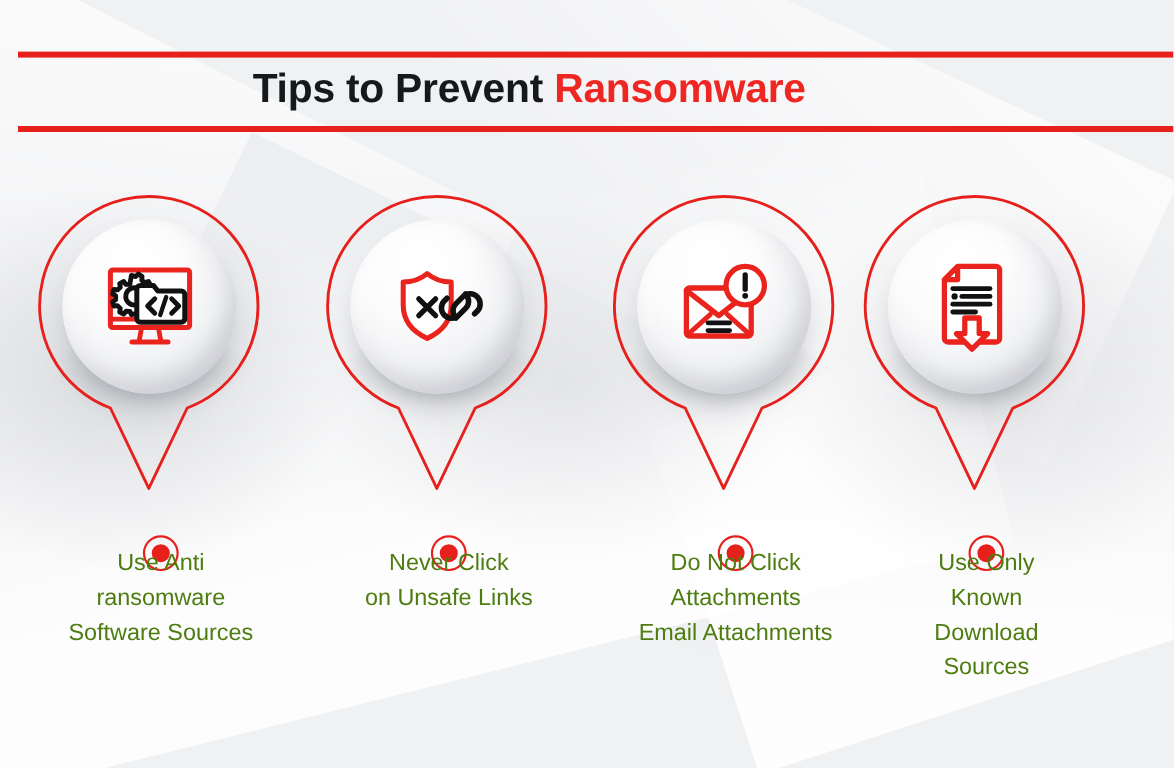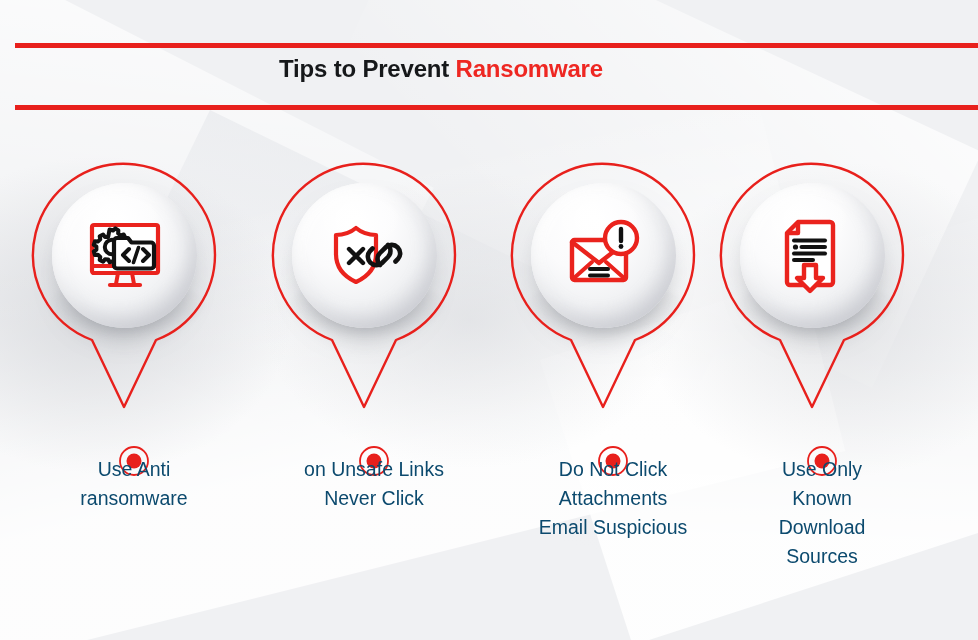--- a/index.html
+++ b/index.html
@@ -99,21 +99,21 @@
   }
   .rule-top { top: 43px; }
   .rule-bottom { top: 105px; }
 
   .title {
     position: absolute;
     left: 0; top: 55px;
     width: 882px;
     text-align: center;
     font-family: "Liberation Sans Narrow", "Liberation Sans", sans-serif;
-    font-size: 24px;
+    font-size: 34px;
     font-weight: bold;
     letter-spacing: -0.2px;
     color: #16181a;
     white-space: nowrap;
   }
   .title .accent { color: #ee2722; }
 
   
   .items {
     position: absolute;
@@ -197,21 +197,21 @@
   
   .caption {
     position: absolute;
     left: -8px;
     top: 335px;
     width: 256px;
     text-align: center;
     font-family: "Liberation Sans", sans-serif;
     font-size: 19.5px;
     line-height: 29px;
-    color: #0c4a6e;
+    color: #4d7c0f;
   }
   .caption .line { display: block; }
 </style>
 </head>
 <body>
 
 <div id="infographic">
 
   <div class="bg-layer">
     <div class="band band-a"></div>
@@ -263,20 +263,21 @@
           </svg>
         </div>
       </div>
       <svg class="pin" viewBox="0 0 32 32">
         <circle cx="16" cy="16" r="14" fill="none" stroke="#e8201c" stroke-width="1.8"></circle>
         <circle cx="16" cy="16" r="7.5" fill="#e8201c"></circle>
       </svg>
       <div class="caption">
         <span class="line">Use Anti</span>
         <span class="line">ransomware</span>
+        <span class="line">Software Sources</span>
       </div>
     </div>
 
     <div class="item item-1">
       <div class="bubble-wrap">
         <div class="sphere-shadow"></div>
         <div class="sphere"></div>
         <svg class="bubble-outline" viewBox="0 0 240 290">
           <path d="M201,103 A91,91 0 1 0 78,188 L110,255 L142,188 A91,91 0 0 0 201,103 Z" fill="none" stroke="#e8201c" stroke-width="2.4" stroke-linejoin="round"></path>
         </svg>
@@ -292,22 +293,22 @@
               <path d="M55,49 a8.5,8.5 0 0 1 0,-12 l6,-6 a8.5,8.5 0 0 1 12,12 l-2.5,2.5"></path>
             </g>
           </svg>
         </div>
       </div>
       <svg class="pin" viewBox="0 0 32 32">
         <circle cx="16" cy="16" r="14" fill="none" stroke="#e8201c" stroke-width="1.8"></circle>
         <circle cx="16" cy="16" r="7.5" fill="#e8201c"></circle>
       </svg>
       <div class="caption">
+        <span class="line">Never Click</span>
         <span class="line">on Unsafe Links</span>
-        <span class="line">Never Click</span>
       </div>
     </div>
 
     <div class="item item-2">
       <div class="bubble-wrap">
         <div class="sphere-shadow"></div>
         <div class="sphere"></div>
         <svg class="bubble-outline" viewBox="0 0 240 290">
           <path d="M201,103 A91,91 0 1 0 78,188 L110,255 L142,188 A91,91 0 0 0 201,103 Z" fill="none" stroke="#e8201c" stroke-width="2.4" stroke-linejoin="round"></path>
         </svg>
@@ -327,21 +328,21 @@
           </svg>
         </div>
       </div>
       <svg class="pin" viewBox="0 0 32 32">
         <circle cx="16" cy="16" r="14" fill="none" stroke="#e8201c" stroke-width="1.8"></circle>
         <circle cx="16" cy="16" r="7.5" fill="#e8201c"></circle>
       </svg>
       <div class="caption">
         <span class="line">Do Not Click</span>
         <span class="line">Attachments</span>
-        <span class="line">Email Suspicious</span>
+        <span class="line">Email Attachments</span>
       </div>
     </div>
 
     <div class="item item-3">
       <div class="bubble-wrap">
         <div class="sphere-shadow"></div>
         <div class="sphere"></div>
         <svg class="bubble-outline" viewBox="0 0 240 290">
           <path d="M201,103 A91,91 0 1 0 78,188 L110,255 L142,188 A91,91 0 0 0 201,103 Z" fill="none" stroke="#e8201c" stroke-width="2.4" stroke-linejoin="round"></path>
         </svg>

